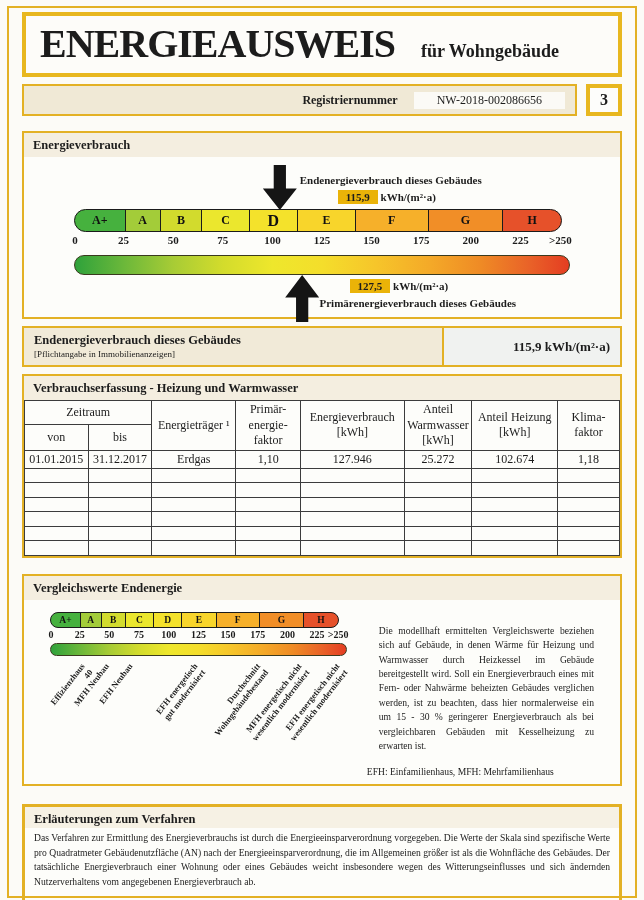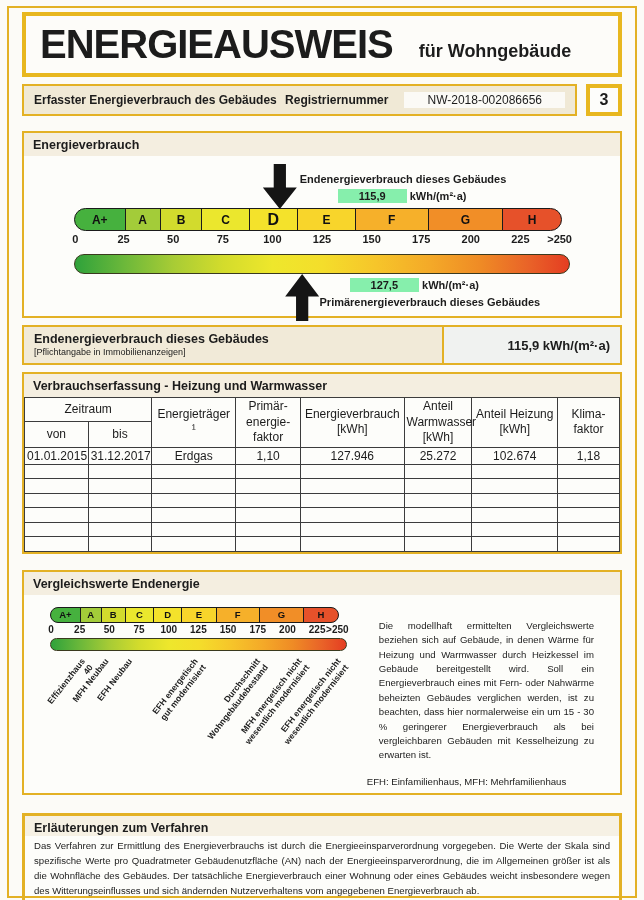--- a/index.html
+++ b/index.html
@@ -3,21 +3,21 @@
 <meta charset="utf-8">
 <title>Energieausweis</title>
 <style>
   html,body { margin:0; padding:0; background:#e9e9e9; }
   * { box-sizing:border-box; }
   .page {
     position:relative;
     width:644px; height:900px;
     margin:0 auto;
     background:#fcfbf7;
-    font-family:Liberation Sans, sans-serif;
+    font-family:Liberation Serif, serif;
     color:#1c1c1c;
     overflow:hidden;
     padding:12px 22px 4px;
   }
   .page-frame {
     position:absolute; inset:6px 7px 2px 7px;
     border:2px solid #e3b125;
     pointer-events:none;
   }
   .bold { font-weight:bold; }
@@ -60,21 +60,21 @@
   
   .scale-zone { padding:0 50px; }
   .arrow-zone-top { position:relative; height:52px; }
   .dn-arrow {
     position:absolute; bottom:-1px; left:41.5%; transform:translateX(-50%);
     width:34px; height:45px; background:#151515;
     clip-path:polygon(32% 0,68% 0,68% 52%,100% 52%,50% 100%,0 52%,32% 52%);
   }
   .dn-text { position:absolute; left:45.5%; bottom:3px; font-size:11px; font-weight:bold; line-height:1.55; white-space:nowrap; }
   .dn-text .vline { padding-left:38px; }
-  .value-chip { background:#86efac; padding:1px 21px; font-weight:bold; }
+  .value-chip { background:#eab308; padding:1px 8px; font-weight:bold; }
 
   .class-bar { display:flex; height:23px; }
   .seg {
     display:flex; align-items:center; justify-content:center;
     border:1px solid #1b1b1b; margin-left:-1px;
     font-weight:bold; font-size:12px; color:#111;
   }
   .seg:first-child { margin-left:0; border-radius:12px 0 0 12px; }
   .seg:last-child { border-radius:0 12px 12px 0; }
   .seg-hl { font-size:16px; }
@@ -154,21 +154,20 @@
 
   <div class="title-box">
     <div class="title-row">
       <h1 class="cert-title">ENERGIEAUSWEIS</h1>
       <div class="cert-subtitle">für Wohngebäude</div>
     </div>
   </div>
 
   <div class="subhead-row">
     <div class="subhead-bar">
-      <span class="subhead-label">Erfasster Energieverbrauch des Gebäudes</span>
       <span class="subhead-reg">
         <span class="bold">Registriernummer</span>
         <span class="reg-value">NW-2018-002086656</span>
       </span>
     </div>
     <div class="page-num-box">3</div>
   </div>
 
   <div class="panel">
     <div class="panel-head">Energieverbrauch</div>

